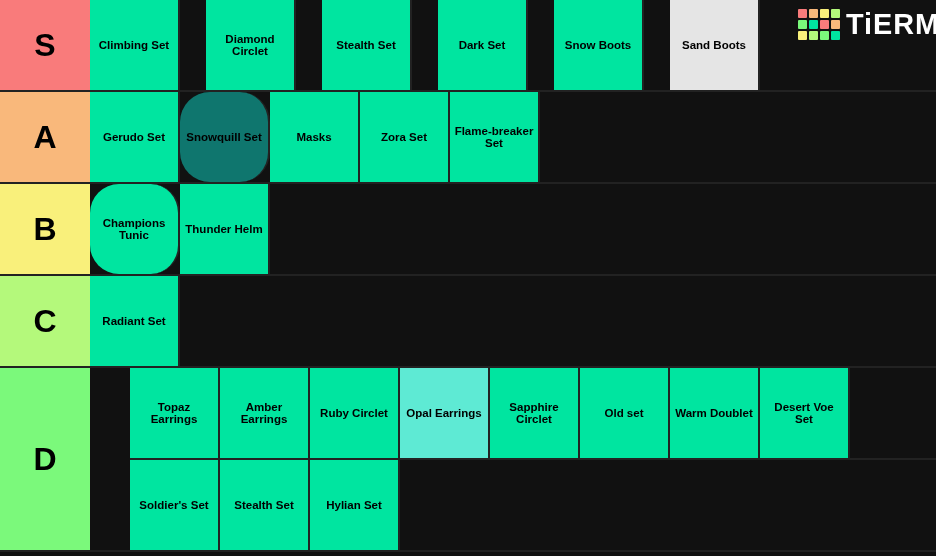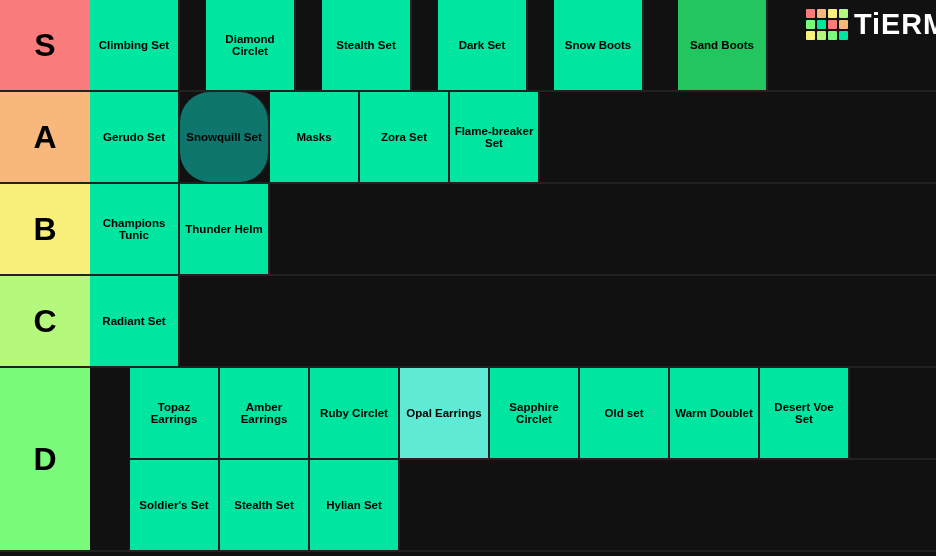--- a/index.html
+++ b/index.html
@@ -82,21 +82,21 @@
 
 <div class="wrapper" id="tier-list-root">
 <div class="tier-row">
       <div class="tier-label" style="background: rgb(249, 123, 123);">S</div>
       <div style="display: flex; flex: 1 1 0%; align-items: stretch; gap: 26px;">
         <div class="tier-item" style="background: rgb(0, 229, 160);">Climbing Set</div>
         <div class="tier-item" style="background: rgb(0, 229, 160);">Diamond Circlet</div>
         <div class="tier-item" style="background: rgb(0, 229, 160);">Stealth Set</div>
         <div class="tier-item" style="background: rgb(0, 229, 160);">Dark Set</div>
         <div class="tier-item" style="background: rgb(0, 229, 160);">Snow Boots</div>
-        <div class="tier-item" style="background: #22c55e; margin-left: 8px;">Sand Boots</div>
+        <div class="tier-item" style="background: #e5e5e5;">Sand Boots</div>
         <div class="logo-cell" style="flex: 1 1 0%;">
           <div class="logo-inner">
             <div class="logo-grid">
               <div class="lg-dot" style="background: rgb(249, 123, 123); width: 9px; height: 9px;"></div>
               <div class="lg-dot" style="background: rgb(249, 184, 123); width: 9px; height: 9px;"></div>
               <div class="lg-dot" style="background: rgb(249, 240, 123); width: 9px; height: 9px;"></div>
               <div class="lg-dot" style="background: rgb(180, 249, 123); width: 9px; height: 9px;"></div>
               <div class="lg-dot" style="background: rgb(123, 249, 123); width: 9px; height: 9px;"></div>
               <div class="lg-dot" style="background: rgb(0, 229, 160); width: 9px; height: 9px;"></div>
               <div class="lg-dot" style="background: rgb(249, 123, 123); width: 9px; height: 9px;"></div>
@@ -118,21 +118,21 @@
         <div class="tier-item" style="background: #0f766e; border-radius: 30px;">Snowquill Set</div>
         <div class="tier-item" style="background: rgb(0, 229, 160);">Masks</div>
         <div class="tier-item" style="background: rgb(0, 229, 160);">Zora Set</div>
         <div class="tier-item" style="background: rgb(0, 229, 160);">Flame-breaker Set</div>
         <div class="empty-fill"></div>
       </div>
     </div>
     <div class="tier-row">
       <div class="tier-label" style="background: rgb(249, 240, 123);">B</div>
       <div style="display: flex; flex: 1 1 0%; align-items: stretch;">
-        <div class="tier-item" style="background: rgb(0, 229, 160);">Champions Tunic</div>
+        <div class="tier-item" style="background: rgb(0, 229, 160); border-radius: 29px;">Champions Tunic</div>
         <div class="tier-item" style="background: rgb(0, 229, 160);">Thunder Helm</div>
         <div class="empty-fill"></div>
       </div>
     </div>
     <div class="tier-row">
       <div class="tier-label" style="background: rgb(180, 249, 123);">C</div>
       <div style="display: flex; flex: 1 1 0%; align-items: stretch;">
         <div class="tier-item" style="background: rgb(0, 229, 160);">Radiant Set</div>
         <div class="empty-fill"></div>
       </div>

